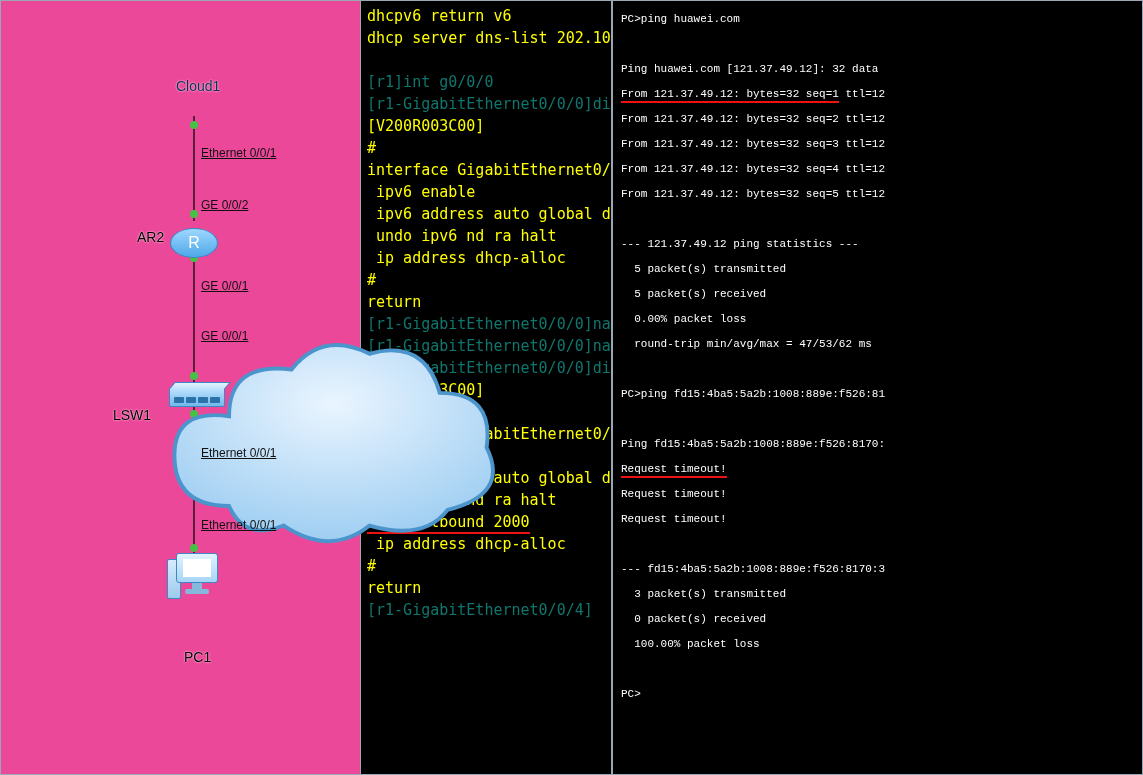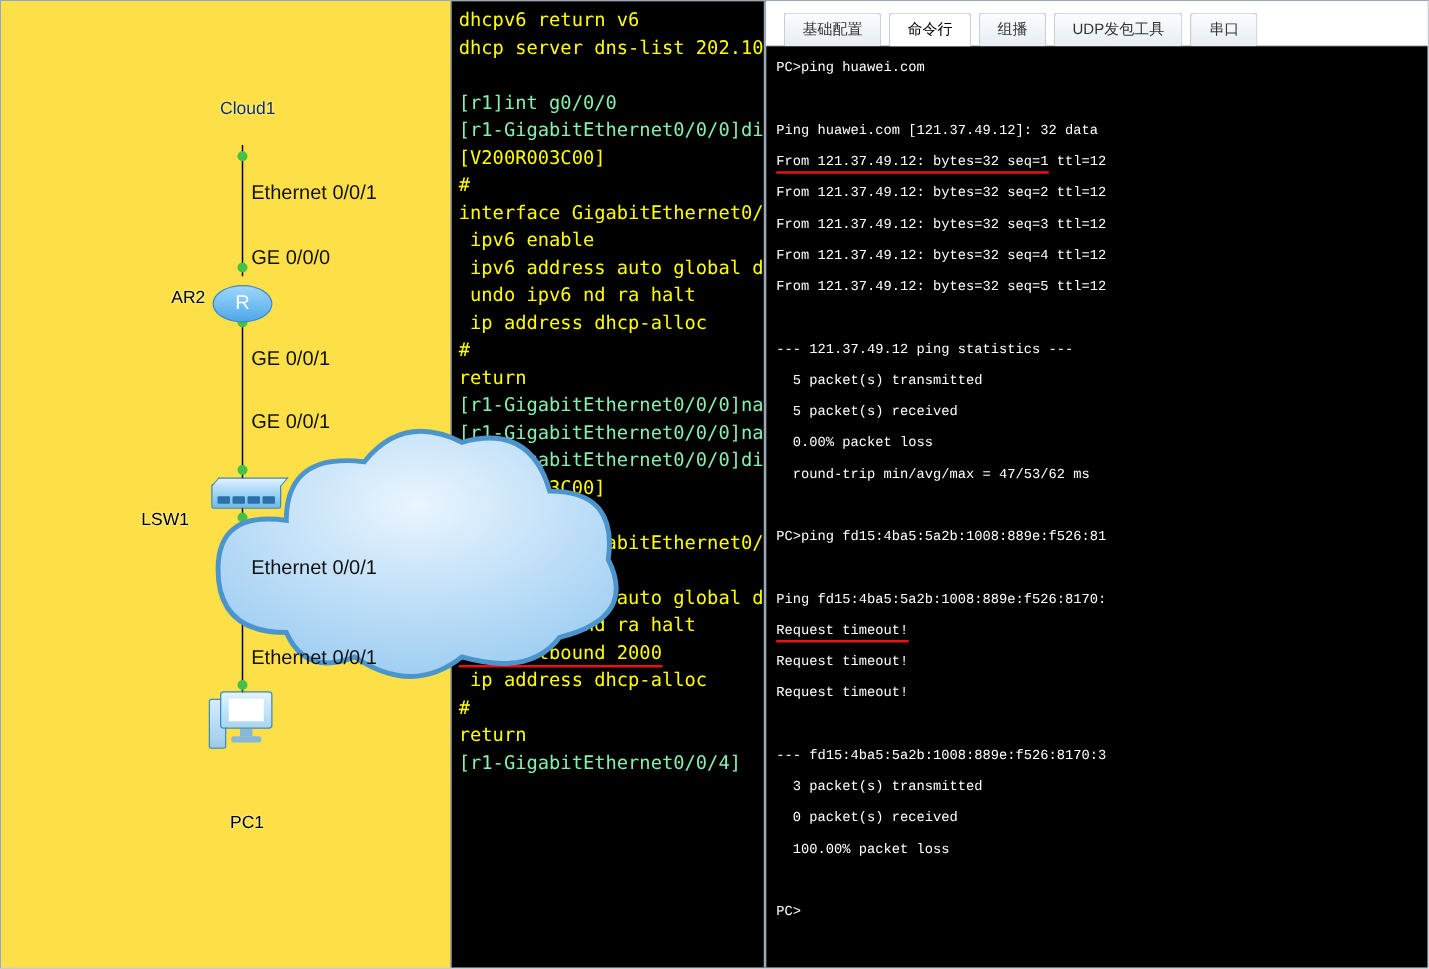--- a/index.html
+++ b/index.html
@@ -1,22 +1,22 @@
 <!DOCTYPE html>
 <html><head>
 <meta charset="utf-8">
 <style>
   * { box-sizing: border-box; margin: 0; padding: 0; }
   html, body { width: 1143px; height: 775px; font-family: "Microsoft YaHei", Arial, sans-serif; font-size: 14px; background:#fff;}
   .root { display:flex; width:1143px; height:775px; border:1px solid #9aa7b4;}
   
-  .topo { flex:0 0 360px; position:relative; background:#fde047; border-right:1px solid #9aa7b4;}
+  .topo { flex:0 0 360px; position:relative; background:#ec4899; border-right:1px solid #9aa7b4;}
   .topo svg { position:absolute; top:0; left:0; width:100%; height:100%;}
   .node-label { position:absolute; font-size:14px; color:#000; text-shadow:0 0 2px #fff; white-space:nowrap;}
-  .iface-label { position:absolute; font-size:16px; color:#111; white-space:nowrap;}
+  .iface-label { position:absolute; font-size:12px; color:#111; white-space:nowrap;text-decoration:underline;}
   .dot { fill:#45c145; }
   
   .cloud-shape { position:absolute; }
   
   .router { position:absolute; width:48px; height:48px; }
   .router-body { width:48px; height:30px; background:linear-gradient(#9ed7ff,#4ea8e8); border-radius:24px/15px; border:1px solid #3a88c7; position:relative; top:9px; display:flex; align-items:center; justify-content:center; color:#fff; font-size:16px;}
   
   .switch { position:absolute; width:56px; height:36px;}
   .switch-body { width:56px; height:20px; background:linear-gradient(#bfe3ff,#6fb9ea); border:1px solid #3b89c7; border-radius:2px; position:relative; top:8px;}
   .switch-body::before { content:""; position:absolute; left:-1px; right:-1px; top:-6px; height:6px; background:linear-gradient(#e4f3ff,#bfe1fb); border:1px solid #3b89c7; border-bottom:none; transform:skewX(-40deg); transform-origin:bottom left;}
@@ -24,21 +24,21 @@
   .switch-body .slot span{flex:1; background:#2b72ab; border-radius:1px;}
   
   .pc { position:absolute; width:56px; height:56px;}
   .monitor { width:42px; height:30px; background:linear-gradient(#e3f2ff,#a7d5f5); border:1px solid #3b89c7; border-radius:3px; margin:0 auto; position:relative;}
   .monitor::after{content:""; position:absolute; left:6px; right:6px; top:5px; bottom:5px; background:#fff;}
   .stand { width:10px; height:6px; background:#86b8dc; margin:0 auto;}
   .base { width:24px; height:5px; background:#86b8dc; margin:0 auto; border-radius:2px;}
   .tower { position:absolute; left:-2px; top:6px; width:14px; height:40px; background:linear-gradient(#d7ecfc,#9ccbed); border:1px solid #3b89c7; border-radius:2px;}
   
   .cfg { flex:0 0 252px; background:#000; color:#ff0; font-family:"SimSun","Consolas",monospace; font-size:15px; line-height:22px; padding:4px 6px; overflow:hidden; border-right:2px solid #9aa7b4; white-space:pre; }
-  .cfg .cyan { color:#86efac;}
+  .cfg .cyan { color:#0f766e;}
   .cfg .underline-red { border-bottom:2px solid #e11; padding-bottom:1px;}
   
   .right { flex:1 1 auto; display:flex; flex-direction:column; background:#eef1f4;}
   .tabbar { height:36px; background:#fff; border-bottom:1px solid #c6ced6; display:flex; align-items:flex-end; padding:0 8px; gap:6px;}
   .tab { padding:4px 14px 5px 14px; border:1px solid #c6ced6; border-bottom:none; background:linear-gradient(#fbfdff,#e7edf3); border-radius:3px 3px 0 0; font-size:12px; color:#333; position:relative; top:1px; cursor:pointer;}
   .tab.active { background:#fff; font-weight:normal; color:#000;}
   .tab.first { margin-left:6px;}
   .term { flex:1; background:#000; color:#fff; font-family:"Consolas","Courier New",monospace; font-size:11px; line-height:25px; padding:6px 8px; white-space:pre; overflow:hidden;}
   .term .underline-red { border-bottom:2px solid #e11; padding-bottom:1px;}
 </style>
@@ -92,21 +92,21 @@
 
     <div class="pc" style="left:168px; top:552px;">
       <div class="tower"></div>
       <div class="monitor"></div>
       <div class="stand"></div>
       <div class="base"></div>
     </div>
     <div class="node-label" style="left:183px; top:612px;margin-top:36px;">PC1</div>
 
     <div class="iface-label" style="left:200px; top:145px;">Ethernet 0/0/1</div>
-    <div class="iface-label" style="left:200px; top:197px;">GE 0/0/0</div>
+    <div class="iface-label" style="left:200px; top:197px;">GE 0/0/2</div>
     <div class="iface-label" style="left:200px; top:278px;">GE 0/0/1</div>
     <div class="iface-label" style="left:200px; top:328px;">GE 0/0/1</div>
     <div class="iface-label" style="left:200px; top:445px;">Ethernet 0/0/1</div>
     <div class="iface-label" style="left:200px; top:517px;">Ethernet 0/0/1</div>
   </div>
 
   <div class="cfg"><span>dhcpv6 return v6</span>
 <span>dhcp server dns-list 202.102.21</span>
 <span></span>
 <span class="cyan">[r1]int g0/0/0</span>
@@ -129,27 +129,20 @@
 <span> ipv6 enable</span>
 <span> ipv6 address auto global defau</span>
 <span> undo ipv6 nd ra halt</span>
 <span class="underline-red"> nat outbound 2000</span>
 <span> ip address dhcp-alloc</span>
 <span>#</span>
 <span>return</span>
 <span class="cyan">[r1-GigabitEthernet0/0/4]</span></div>
 
   <div class="right">
-    <div class="tabbar">
-      <div class="tab first">基础配置</div>
-      <div class="tab active">命令行</div>
-      <div class="tab">组播</div>
-      <div class="tab">UDP发包工具</div>
-      <div class="tab">串口</div>
-    </div>
     <div class="term"><span>PC&gt;ping huawei.com</span>
 <span></span>
 <span>Ping huawei.com [121.37.49.12]: 32 data </span>
 <span class="underline-red">From 121.37.49.12: bytes=32 seq=1</span><span> ttl=12</span>
 <span>From 121.37.49.12: bytes=32 seq=2 ttl=12</span>
 <span>From 121.37.49.12: bytes=32 seq=3 ttl=12</span>
 <span>From 121.37.49.12: bytes=32 seq=4 ttl=12</span>
 <span>From 121.37.49.12: bytes=32 seq=5 ttl=12</span>
 <span></span>
 <span>--- 121.37.49.12 ping statistics ---</span>

